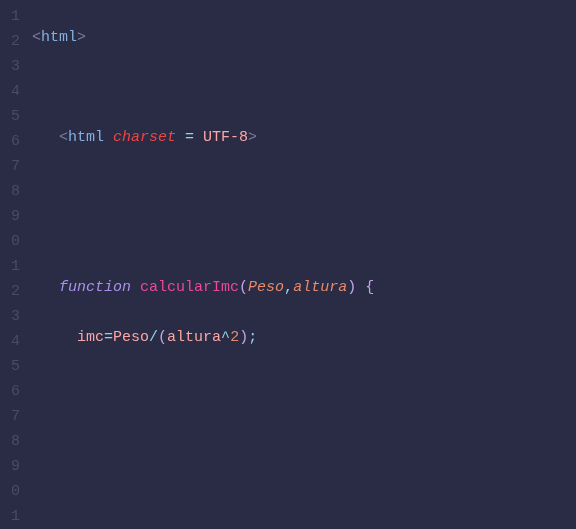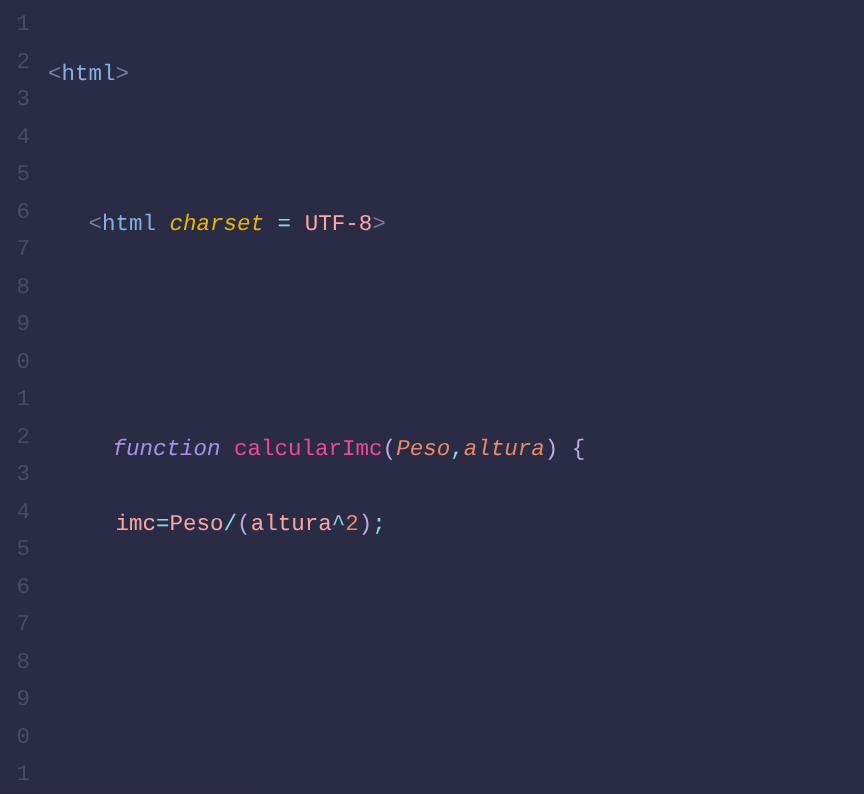--- a/index.html
+++ b/index.html
@@ -19,31 +19,31 @@
     color: #4a4b6a;
     text-align: right;
     padding: 4px 8px 4px 4px;
     user-select: none;
     width: 28px;
     flex-shrink: 0;
   }
   .gutter .ln { height: 25px; }
   .code {
     flex: 1;
-    padding: 12px 0;
+    padding: 0 0;
     white-space: pre;
     position: relative;
   }
   .line { height: 25px; padding-left: 4px; }
   .tag   { color: #84b0e0; }
   .angle { color: #7a7fa0; }
-  .attr  { color: #eab308; font-style: italic; }
+  .attr  { color: #ef4444; font-style: italic; }
   .op    { color: #8cd6e8; }
   .punct { color: #c0a8e0; }
-  .kw    { color: #a890e8; font-style: italic; margin-left: 16px; }
+  .kw    { color: #a890e8; font-style: italic; }
   .fn    { color: #ec4899; }
   .param { color: #e68a6a; font-style: italic; }
   .var   { color: #fca5a5; }
   .num   { color: #e68a6a; }
 </style>
 </head>
 <body>
 
 <div class="gutter">
   <div class="ln">1</div>

